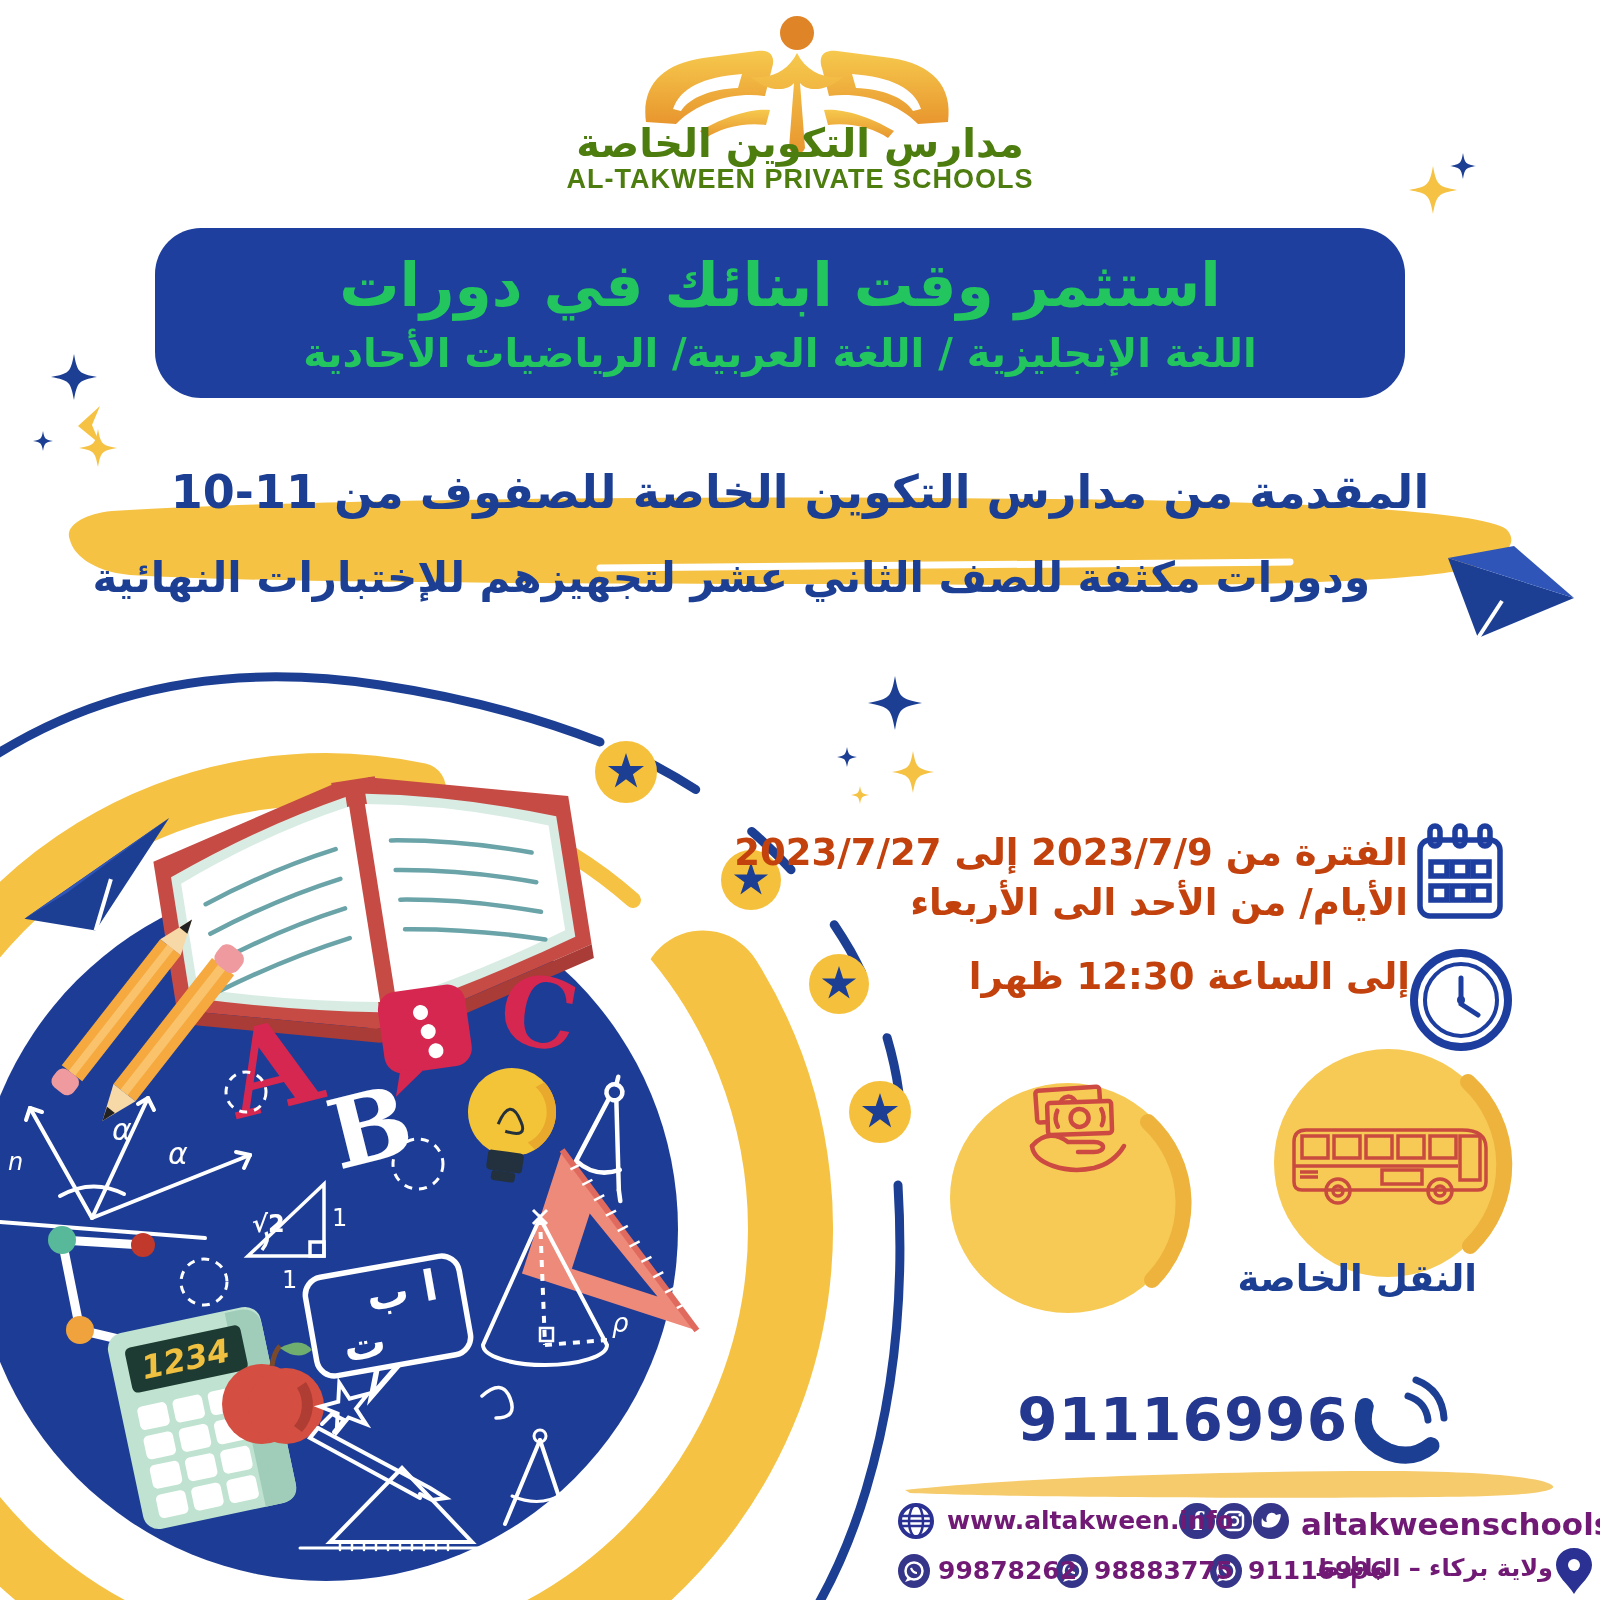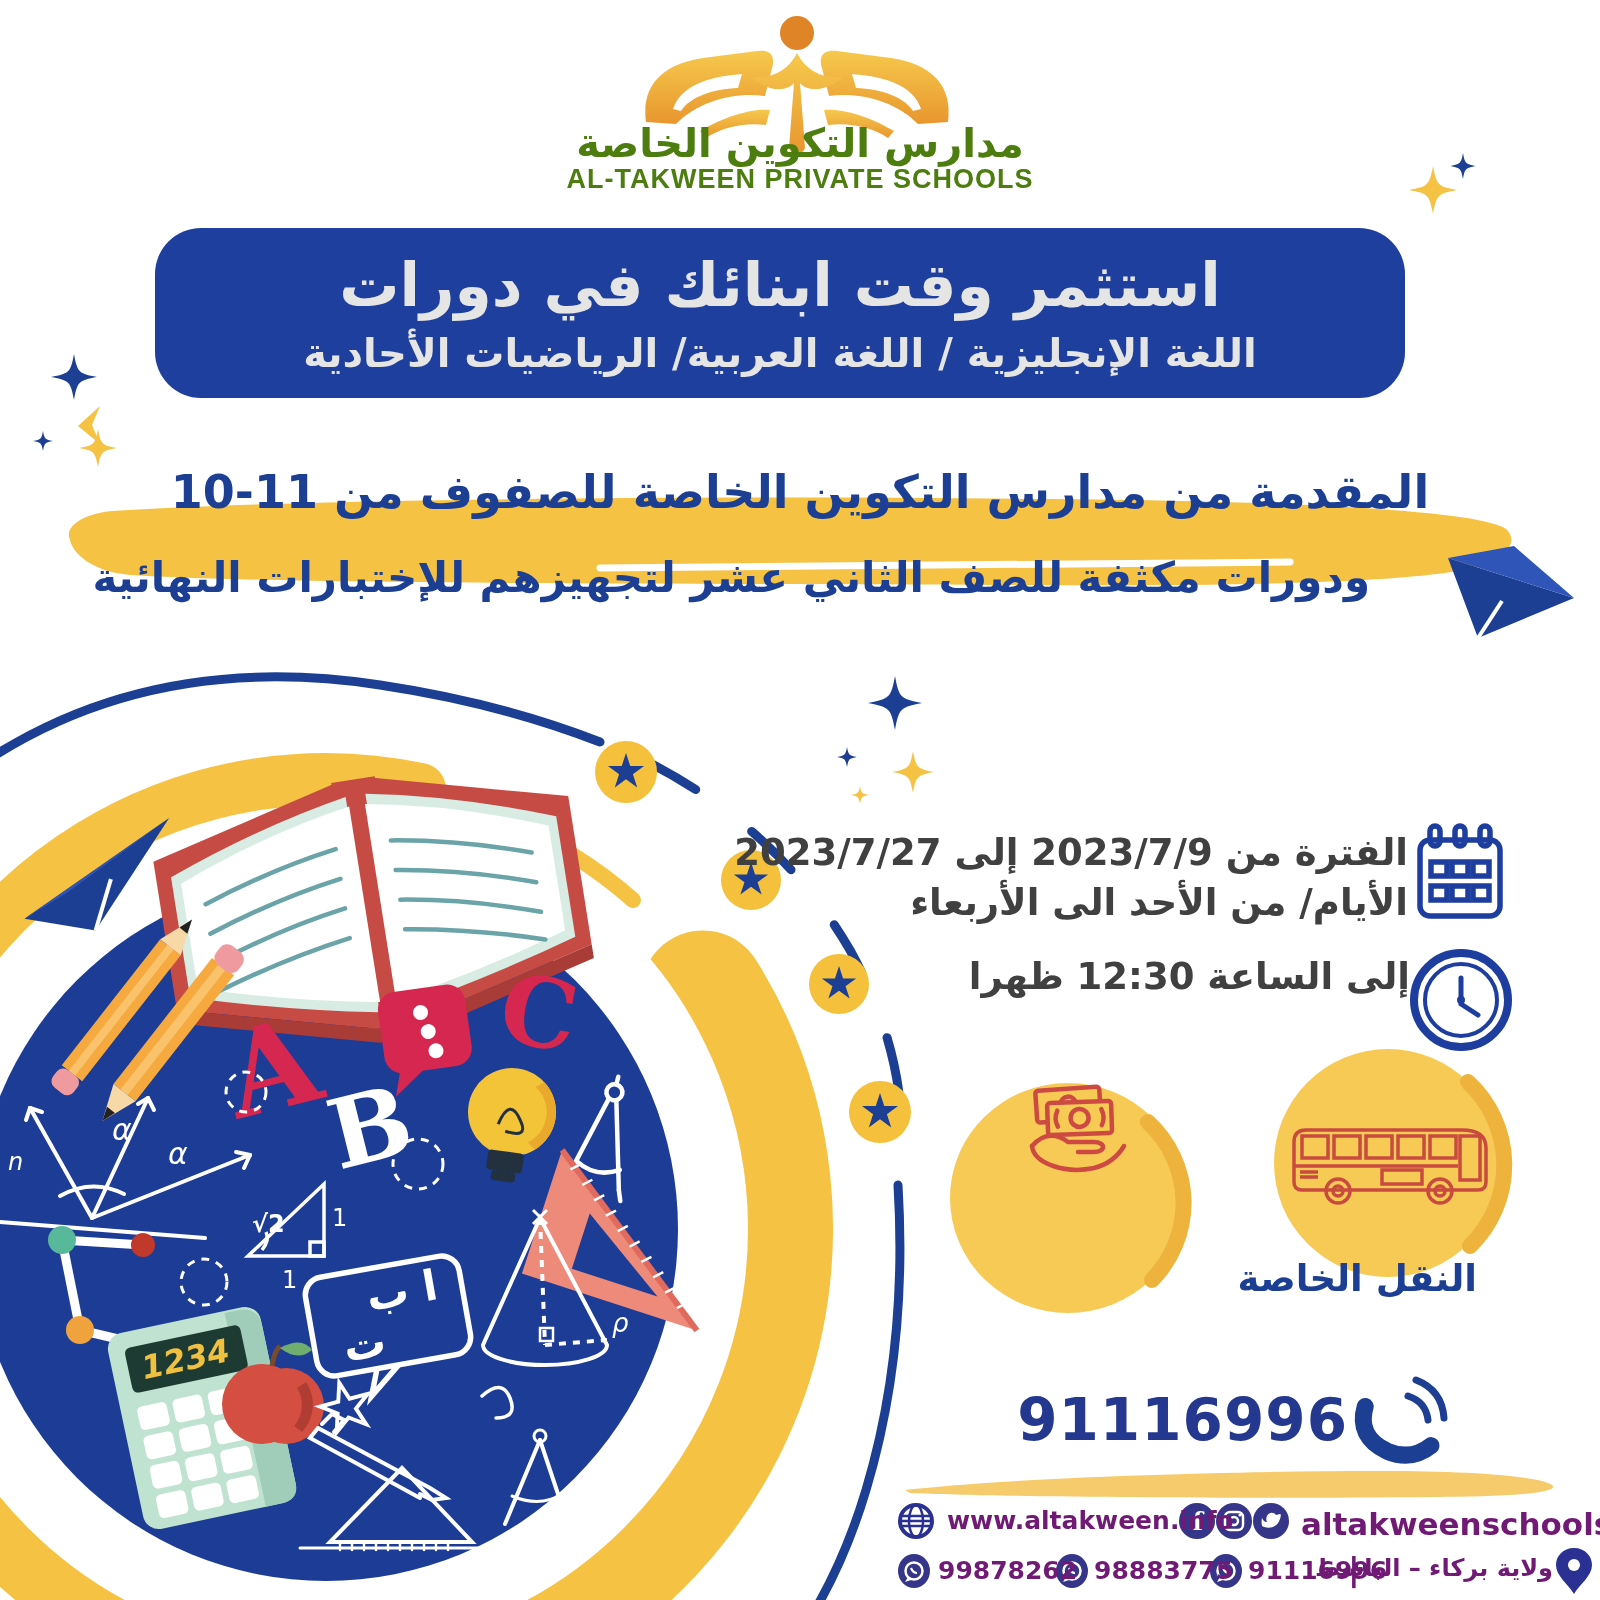--- a/index.html
+++ b/index.html
@@ -4,23 +4,23 @@
 <style>
   html,body{margin:0;padding:0;background:#e9e9e9;}
   .canvas{position:relative;width:1600px;height:1600px;background:#ffffff;overflow:hidden;
           font-family:"DejaVu Sans",sans-serif;margin:0 auto;}
   .abs{position:absolute;}
   svg.bg{position:absolute;left:0;top:0;width:1600px;height:1600px;}
   .ar{direction:rtl;}
   .b{font-weight:bold;}
   .navy{color:#1c3f94;margin-top:45px;}
   .indigo{color:#701a75;}
-  .red{color:#404040;}
+  .red{color:#c2410c;}
   .logored{color:#4d7c0f;}
-  .white{color:#e5e5e5;}
+  .white{color:#22c55e;}
   .center{text-align:center;}
   .rightal{text-align:right;}
   .banner{background:#1e3f9e;border-radius:46px;display:flex;flex-direction:column;
           align-items:center;justify-content:center;gap:10px;}
   .nowrap{white-space:nowrap;}
 </style>
 </head>
 <body>
 
 <div class="canvas">

